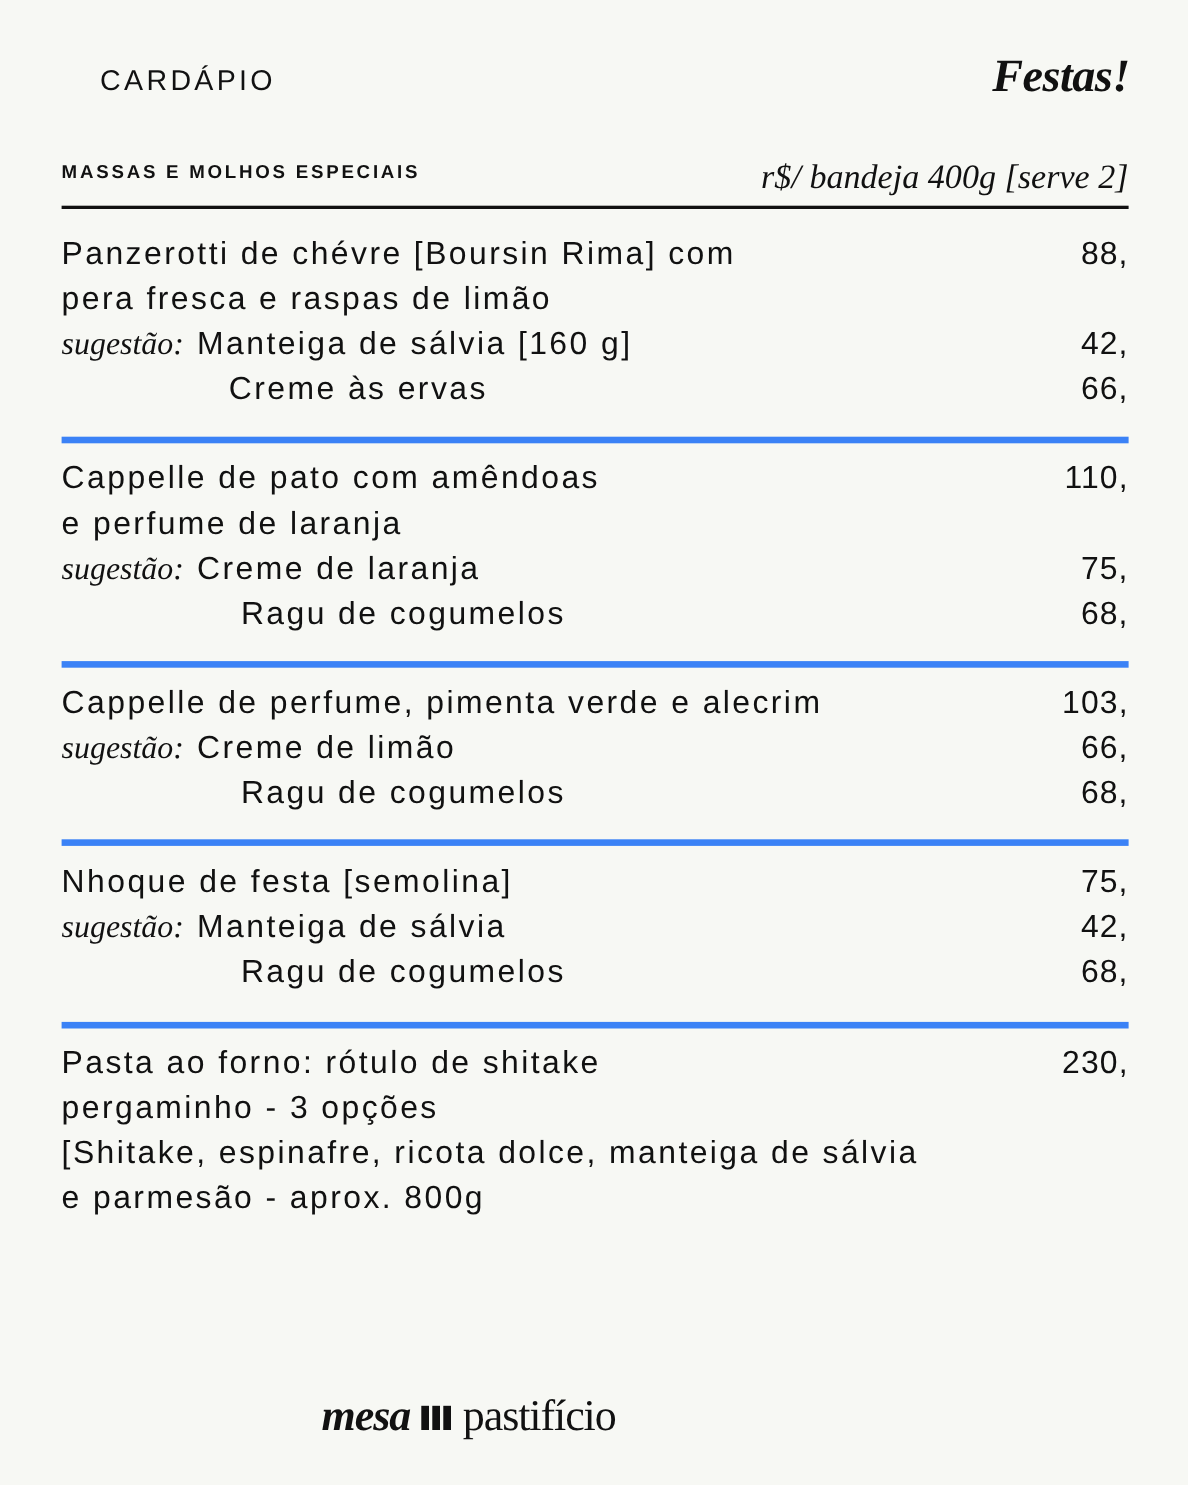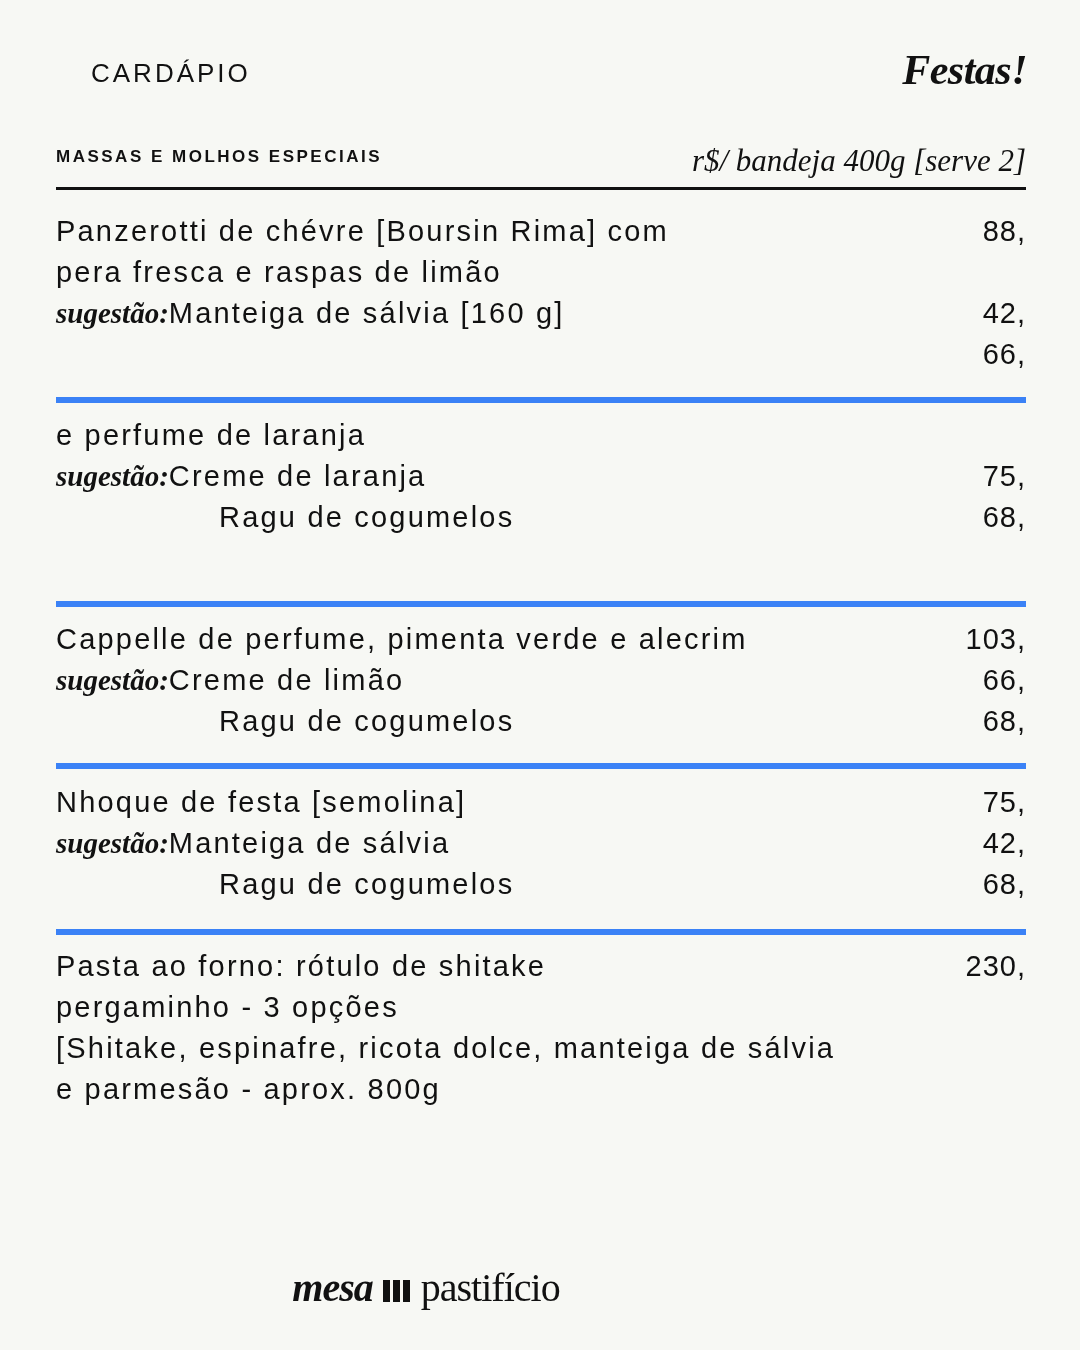--- a/index.html
+++ b/index.html
@@ -79,23 +79,24 @@
     }
     .line .price {
       position: absolute;
       right: 0;
       top: 0;
       letter-spacing: 1px;
     }
     .sug {
       font-family: "Liberation Serif", serif;
       font-style: italic;
-      font-weight: bold;
+      font-weight: normal;
       font-size: 29px;
       letter-spacing: 0;
+      margin-right: 12px;
     }
     .indent-a { padding-left: 152px; }
     .indent-b { padding-left: 163px; }
     .footer {
       position: absolute;
       left: 0;
       width: 852px;
       top: 1262px;
       text-align: center;
       font-size: 40px;
@@ -145,25 +146,30 @@
     <span class="price">88,</span>
   </div>
   <div class="line">
     <span>pera fresca e raspas de limão</span>
   </div>
   <div class="line">
     <span class="sug">sugestão:</span><span>Manteiga de sálvia [160 g]</span>
     <span class="price">42,</span>
   </div>
   <div class="line indent-a">
+    <span>Creme às ervas</span>
     <span class="price">66,</span>
   </div>
 </div>
 
 <div class="block divider" style="top:415px;height:186px;">
+  <div class="line">
+    <span>Cappelle de pato com amêndoas</span>
+    <span class="price">110,</span>
+  </div>
   <div class="line">
     <span>e perfume de laranja</span>
   </div>
   <div class="line">
     <span class="sug">sugestão:</span><span>Creme de laranja</span>
     <span class="price">75,</span>
   </div>
   <div class="line indent-b">
     <span>Ragu de cogumelos</span>
     <span class="price">68,</span>

